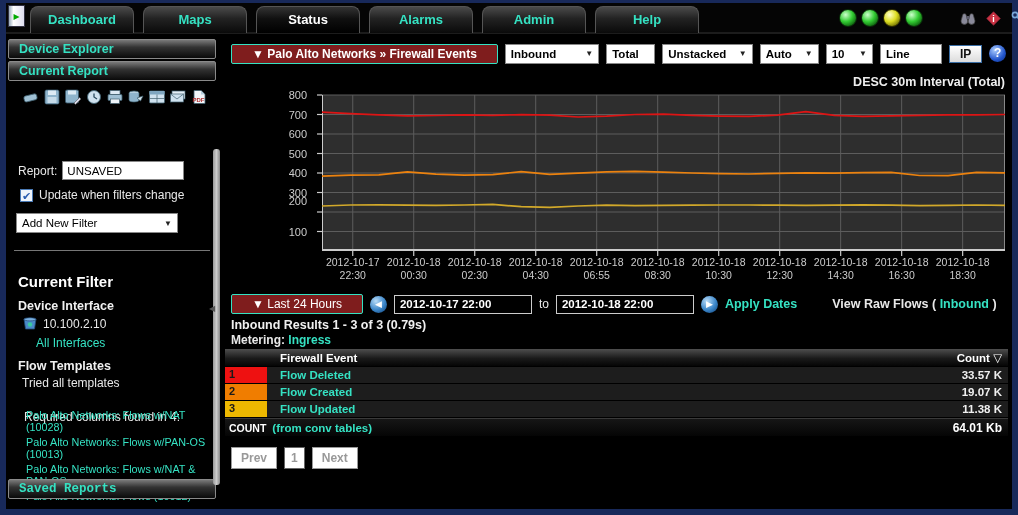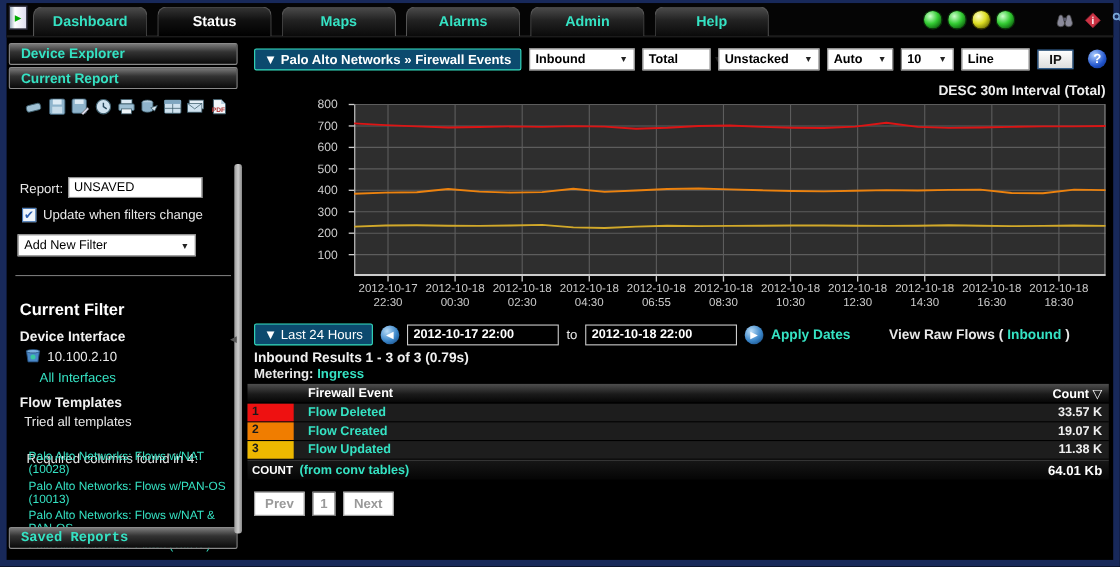--- a/index.html
+++ b/index.html
@@ -45,21 +45,21 @@
   .ft-line2 { position:absolute; left:16px; top:355px;margin-top:18px; }
   .tpl-links { position:absolute; left:18px; top:372px; display:flex; flex-direction:column; gap:3px; }
   .tpl-links div { color:#35e2c3; font-size:10.8px; cursor:pointer; }
   .saved-hdr { bottom:8px; top:auto;font-family:Liberation Mono, monospace; }
   .side-scroll { position:absolute; right:0; top:112px; width:7px; height:336px; background:linear-gradient(90deg,#999,#ccc,#888); border-radius:3px; cursor:pointer; }
   .side-scroll .notch { position:absolute; left:-4px; top:46%; color:#555; font-size:8px; }
 
   
   .main { position:absolute; left:219px; top:34px; right:2px; bottom:2px; background:#000; }
   .toolbar { position:absolute; left:6px; top:5px; right:4px; height:23px; display:flex; align-items:center; gap:7px; }
-  .btn-outline { background:#0c4a6e; border:1px solid #35e2c3; border-radius:2px; color:#fff; font-size:12px; font-weight:bold; padding:2px 8px; cursor:pointer; white-space:nowrap; }
+  .btn-outline { background:#7f1d1d; border:1px solid #35e2c3; border-radius:2px; color:#fff; font-size:12px; font-weight:bold; padding:2px 20px; cursor:pointer; white-space:nowrap; }
   .tb-select { height:20px; font-weight:bold; }
   .ip-btn { background:linear-gradient(180deg,#fff,#dcdcdc); border:1px solid #3a6ea5; color:#111; font-weight:bold; font-size:12px; padding:1px 10px; cursor:pointer; }
   .help-icon { margin-left:auto; width:17px; height:17px; border-radius:50%; background:radial-gradient(circle at 35% 30%,#aaccff,#2255cc 60%,#0a2a77); color:#fff; font-size:12px; font-weight:bold; text-align:center; line-height:17px; cursor:pointer; }
 
   .chart-title { position:absolute; left:97px; top:38px; width:683px; text-align:right; color:#eee; font-size:12.5px; font-weight:bold; }
   .plot-wrap { position:absolute; left:97px; top:58px; width:683px; height:156px; }
   .plot-wrap svg { overflow:visible; }
   .y-labels { position:absolute; left:40px; top:58px; width:50px; height:156px; }
   .y-labels div { position:absolute; right:8px; color:#ccc; font-size:11px; }
   .x-labels { position:absolute; left:97px; top:219px; width:683px; height:30px; }
@@ -93,22 +93,22 @@
 </style>
 </head>
 <body>
 
 <div class="inner">
 
   <div class="topbar">
     <div class="win-toggle">▸</div>
     <div class="tabs">
       <div class="tab">Dashboard</div>
+      <div class="tab">Maps</div>
       <div class="tab active">Status</div>
-      <div class="tab">Maps</div>
       <div class="tab">Alarms</div>
       <div class="tab">Admin</div>
       <div class="tab">Help</div>
     </div>
     <div class="orbs">
       <div class="orb green"></div>
       <div class="orb green"></div>
       <div class="orb yellow"></div>
       <div class="orb green"></div>
     </div>
@@ -235,21 +235,21 @@
   </div>
 
   <div class="main">
 
     <div class="toolbar">
       <div class="btn-outline">▼ Palo Alto Networks » Firewall Events</div>
       <div class="fake-select tb-select" style="width:96px;">
           <span>Inbound</span>
           <span class="arrow-dn">▼</span>
         </div>
-      <div class="fake-select tb-select" style="width:62px;gap:32px;">
+      <div class="fake-select tb-select" style="width:49px;gap:32px;">
           <span>Total</span>
           <span class="arrow-dn">▼</span>
         </div>
       <div class="fake-select tb-select" style="width:92px;">
           <span>Unstacked</span>
           <span class="arrow-dn">▼</span>
         </div>
       <div class="fake-select tb-select" style="width:60px;">
           <span>Auto</span>
           <span class="arrow-dn">▼</span>
@@ -262,21 +262,21 @@
           <span>Line</span>
           <span class="arrow-dn">▼</span>
         </div>
       <div class="ip-btn">IP</div>
       <div class="help-icon">?</div>
     </div>
 
     <div class="chart-title">DESC 30m Interval (Total)</div>
     <div class="y-labels" id="y-labels">
         <div style="top: 130.5px;">100</div>
-        <div style="top: 111px;">200</div>
+        <div style="top: 100px;">200</div>
         <div style="top: 91.5px;">300</div>
         <div style="top: 72px;">400</div>
         <div style="top: 52.5px;">500</div>
         <div style="top: 33px;">600</div>
         <div style="top: 13.5px;">700</div>
         <div style="top: -6px;">800</div>
       </div>
     <div class="plot-wrap">
       <svg id="plot-svg" width="683" height="156">
           <rect x="0" y="0" width="683" height="156" fill="#2e2e2e"></rect>

